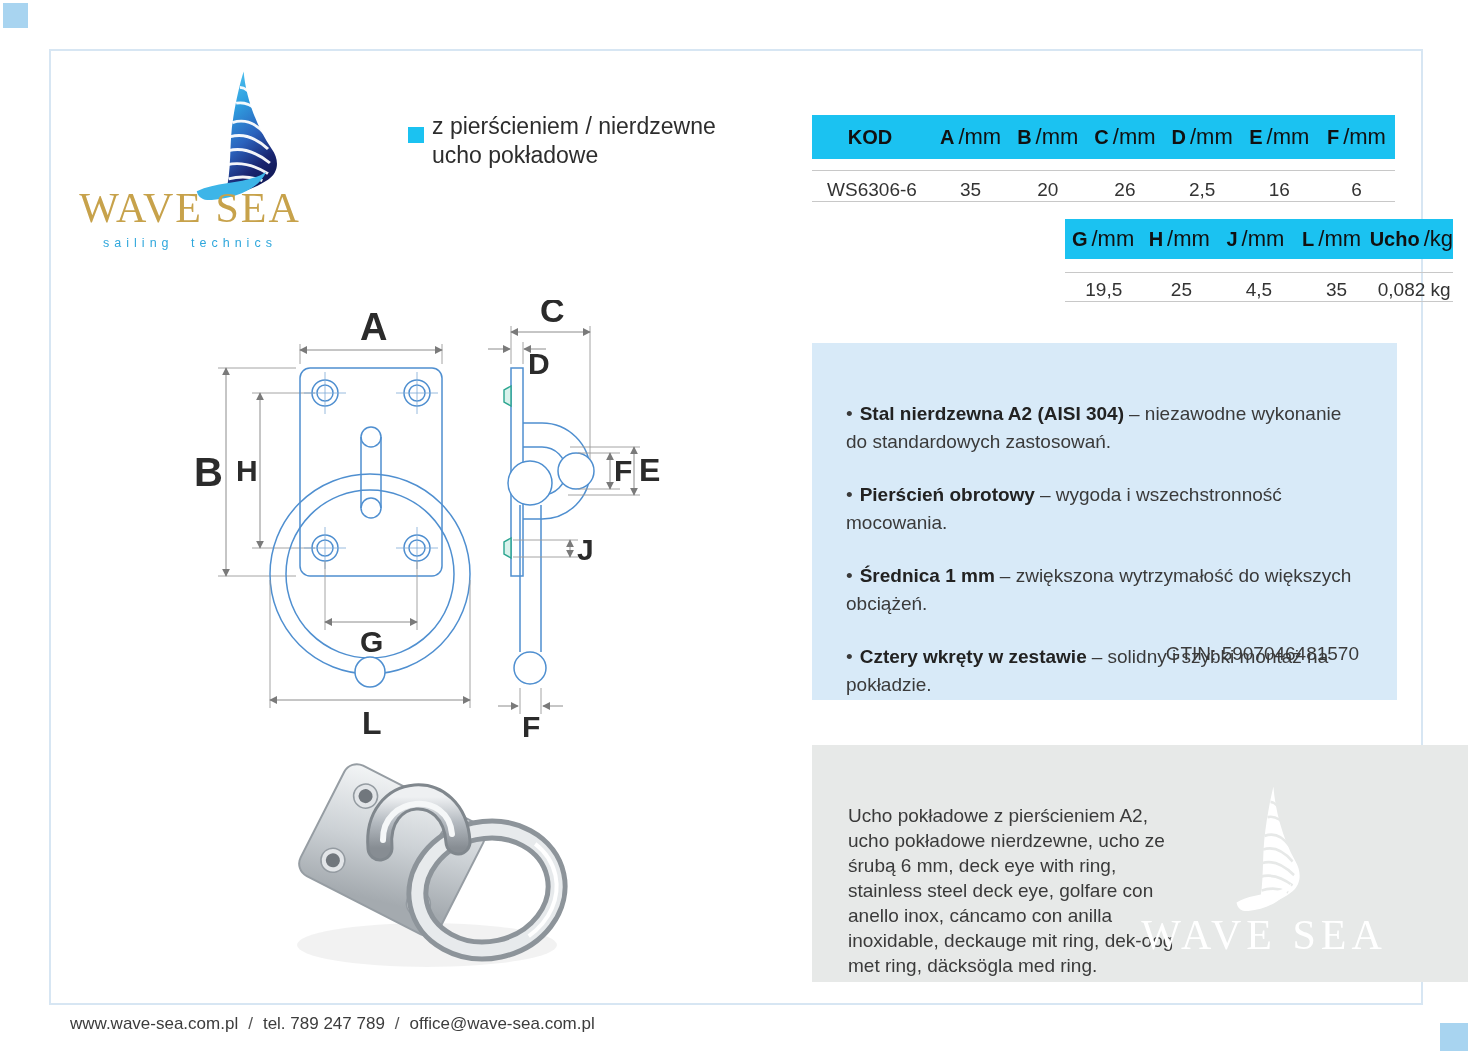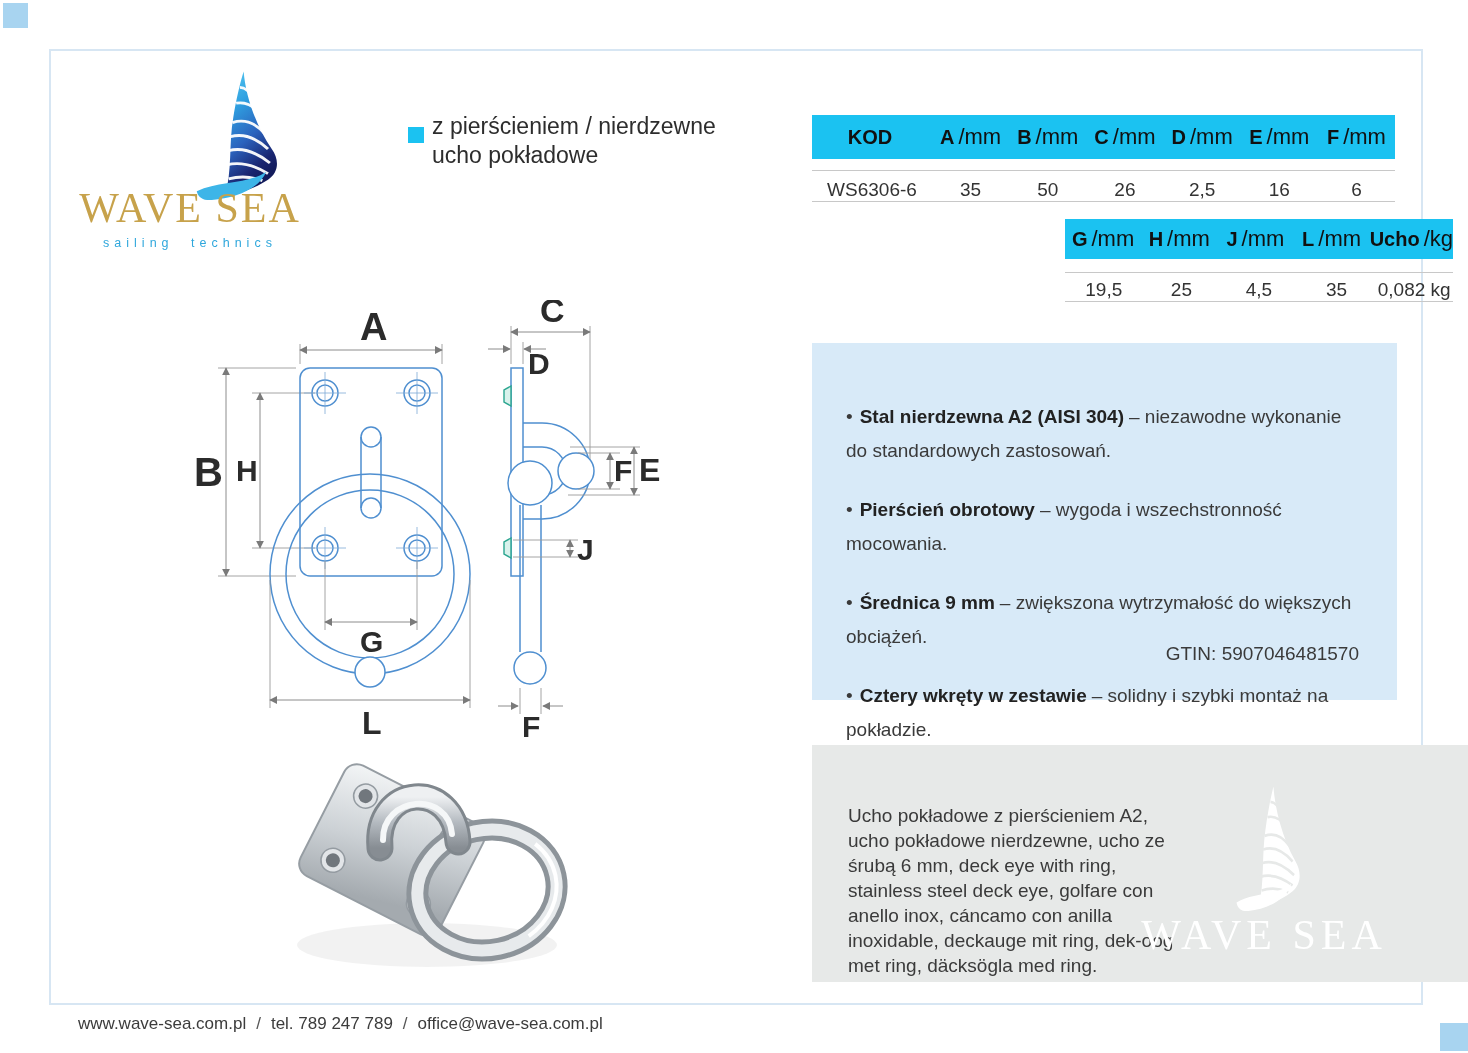--- a/index.html
+++ b/index.html
@@ -36,38 +36,38 @@
   .tbl1 .trow{margin-top:11px;height:30px;}
   .tbl2 .trow{margin-top:13px;height:28px;}
   .tc{flex:1;text-align:center;white-space:nowrap;}
   .tc.kod{flex:0 0 120px;}
   .thl{font-weight:700;font-size:20px;}
   .thu{font-weight:400;font-size:22px;margin-left:4px;}
 
   
   .featbox{position:absolute;left:812px;top:343px;width:585px;height:357px;background:#d8eaf8;}
   .featlist{position:absolute;left:34px;top:57px;width:510px;}
-  .feat{margin-bottom:25px;font-size:19px;line-height:34px;color:#3a3a3a;}
+  .feat{margin-bottom:25px;font-size:19px;line-height:28px;color:#3a3a3a;}
   .fb{margin-right:7px;}
   .fbold{font-weight:700;color:#222;margin-right:5px;}
   .gtin{position:absolute;right:38px;top:300px;font-size:19px;color:#3a3a3a;}
 
   
   .graybox{position:absolute;left:812px;top:745px;width:682px;height:237px;background:#e7e9e8;}
   .desc{position:absolute;left:36px;top:58px;width:336px;font-size:19px;line-height:25px;color:#3a3a3a;}
   .wm-sail{position:absolute;left:398px;top:38px;}
   .wm-name{position:absolute;left:322px;top:166px;width:260px;text-align:center;white-space:nowrap;
            font-family:"Liberation Serif",serif;font-size:42px;letter-spacing:5px;color:#ffffff;}
 
   
   .drawing{position:absolute;left:180px;top:300px;}
   .photo{position:absolute;left:262px;top:740px;}
 
   
-  .footer{position:absolute;left:70px;top:1014px;font-size:17px;color:#3c3c3c;margin-left:8px;}
+  .footer{position:absolute;left:70px;top:1014px;font-size:17px;color:#3c3c3c;}
   .fsep{margin:0 10px;color:#555;}
 
   
   .bl{stroke:#4f8fd0;stroke-width:1.5;fill:none;}
   .blw{stroke:#4f8fd0;stroke-width:1.5;fill:#fff;}
   .ch{stroke:#7ea9d6;stroke-width:0.8;fill:none;}
   .ext{stroke:#9a9a9a;stroke-width:0.9;fill:none;}
   .dim{stroke:#8c8c8c;stroke-width:1;fill:none;}
   .tl2{stroke:#2aa58f;stroke-width:1.4;fill:#d9f2ec;}
   .dlab{fill:#2b2b2b;font-family:"Liberation Sans",sans-serif;font-weight:600;}
@@ -120,21 +120,21 @@
       <div class="tc"><span class="thl">A</span><span class="thu">/mm</span></div>
       <div class="tc"><span class="thl">B</span><span class="thu">/mm</span></div>
       <div class="tc"><span class="thl">C</span><span class="thu">/mm</span></div>
       <div class="tc"><span class="thl">D</span><span class="thu">/mm</span></div>
       <div class="tc"><span class="thl">E</span><span class="thu">/mm</span></div>
       <div class="tc"><span class="thl">F</span><span class="thu">/mm</span></div>
     </div>
     <div class="trow">
       <div class="tc kod">WS6306-6</div>
       <div class="tc">35</div>
-      <div class="tc">50</div>
+      <div class="tc">20</div>
       <div class="tc">26</div>
       <div class="tc">2,5</div>
       <div class="tc">16</div>
       <div class="tc">6</div>
     </div>
   </div>
 
   <div class="tbl tbl2">
     <div class="thead">
       <div class="tc"><span class="thl">G</span><span class="thu">/mm</span></div>
@@ -149,21 +149,21 @@
       <div class="tc">4,5</div>
       <div class="tc">35</div>
       <div class="tc">0,082 kg</div>
     </div>
   </div>
 
   <div class="featbox">
     <div class="featlist">
       <div class="feat"><span class="fb">•</span><span class="fbold">Stal nierdzewna A2 (AISI 304)</span><span>– niezawodne wykonanie do standardowych zastosowań.</span></div>
       <div class="feat"><span class="fb">•</span><span class="fbold">Pierścień obrotowy</span><span>– wygoda i wszechstronność mocowania.</span></div>
-      <div class="feat"><span class="fb">•</span><span class="fbold">Średnica 9 mm</span><span>– zwiększona wytrzymałość do większych obciążeń.</span></div>
+      <div class="feat"><span class="fb">•</span><span class="fbold">Średnica 1 mm</span><span>– zwiększona wytrzymałość do większych obciążeń.</span></div>
       <div class="feat"><span class="fb">•</span><span class="fbold">Cztery wkręty w zestawie</span><span>– solidny i szybki montaż na pokładzie.</span></div>
     </div>
     <div class="gtin">GTIN: 5907046481570</div>
   </div>
 
   <svg class="drawing" width="480" height="440" viewBox="0 0 480 440">
     <defs>
       <marker id="arr" viewBox="0 0 10 10" refX="9" refY="5" markerWidth="8" markerHeight="8" orient="auto-start-reverse">
         <path d="M0,0 L10,5 L0,10 Z" fill="#7a7a7a"></path>
       </marker>

